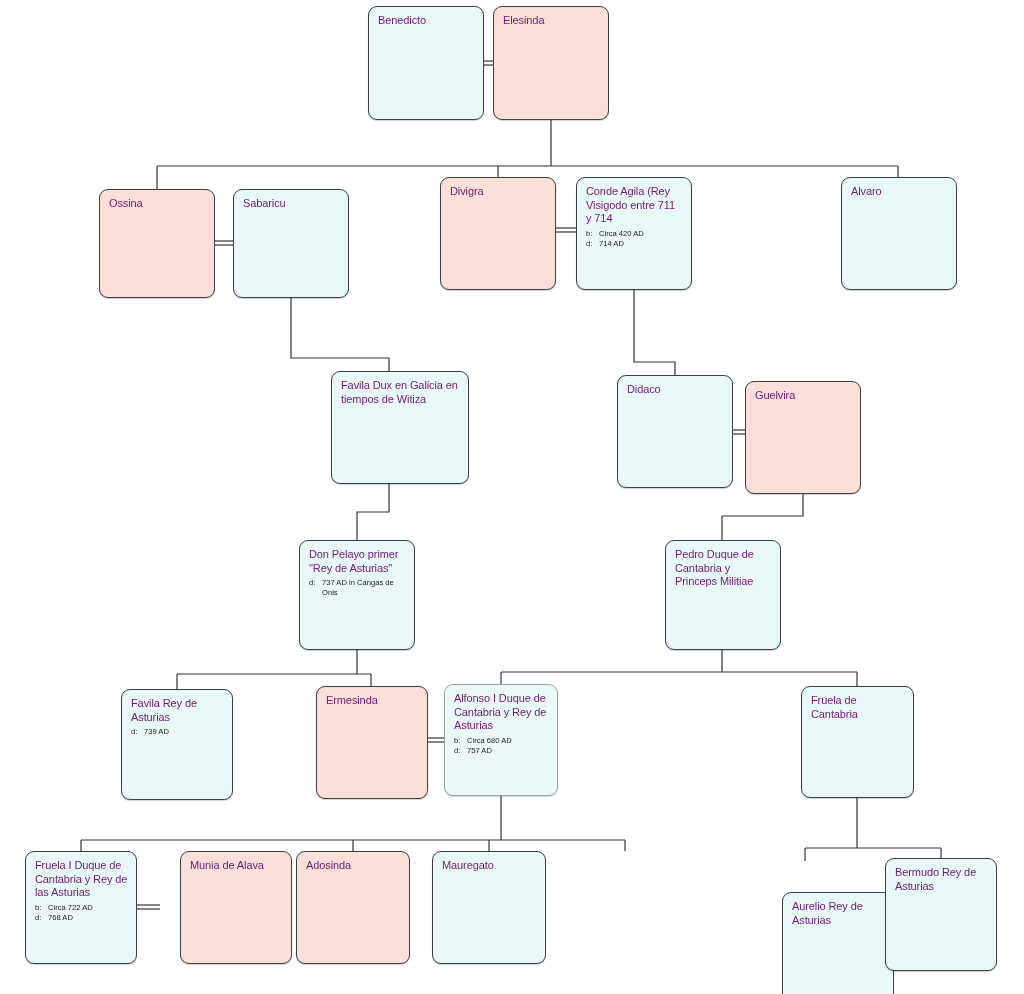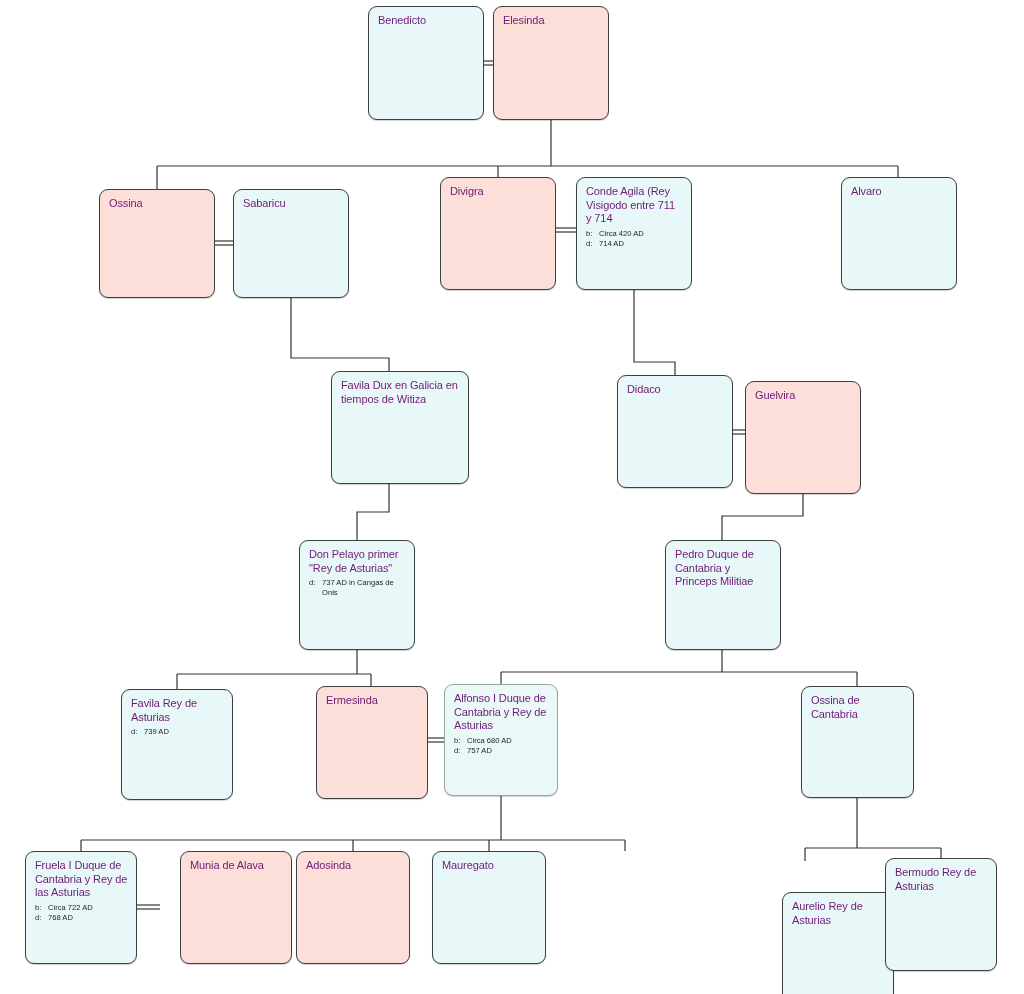--- a/index.html
+++ b/index.html
@@ -258,21 +258,21 @@
           <span class="fact-key">b:</span>
           <span class="fact-val">Circa 680 AD</span>
         </div>
         <div class="fact">
           <span class="fact-key">d:</span>
           <span class="fact-val">757 AD</span>
         </div>
       </div>
     </div>
     <div class="node male" style="left: 801px; top: 686px; width: 113px; height: 112px;">
-      <div class="node-name">Ossina de Cantabria</div>
+      <div class="node-name">Fruela de Cantabria</div>
       <div class="facts"></div>
     </div>
     <div class="node male" style="left: 25px; top: 851px; width: 112px; height: 113px;">
       <div class="node-name">Fruela I Duque de Cantabria y Rey de las Asturias</div>
       <div class="facts">
         <div class="fact">
           <span class="fact-key">b:</span>
           <span class="fact-val">Circa 722 AD</span>
         </div>
         <div class="fact">

